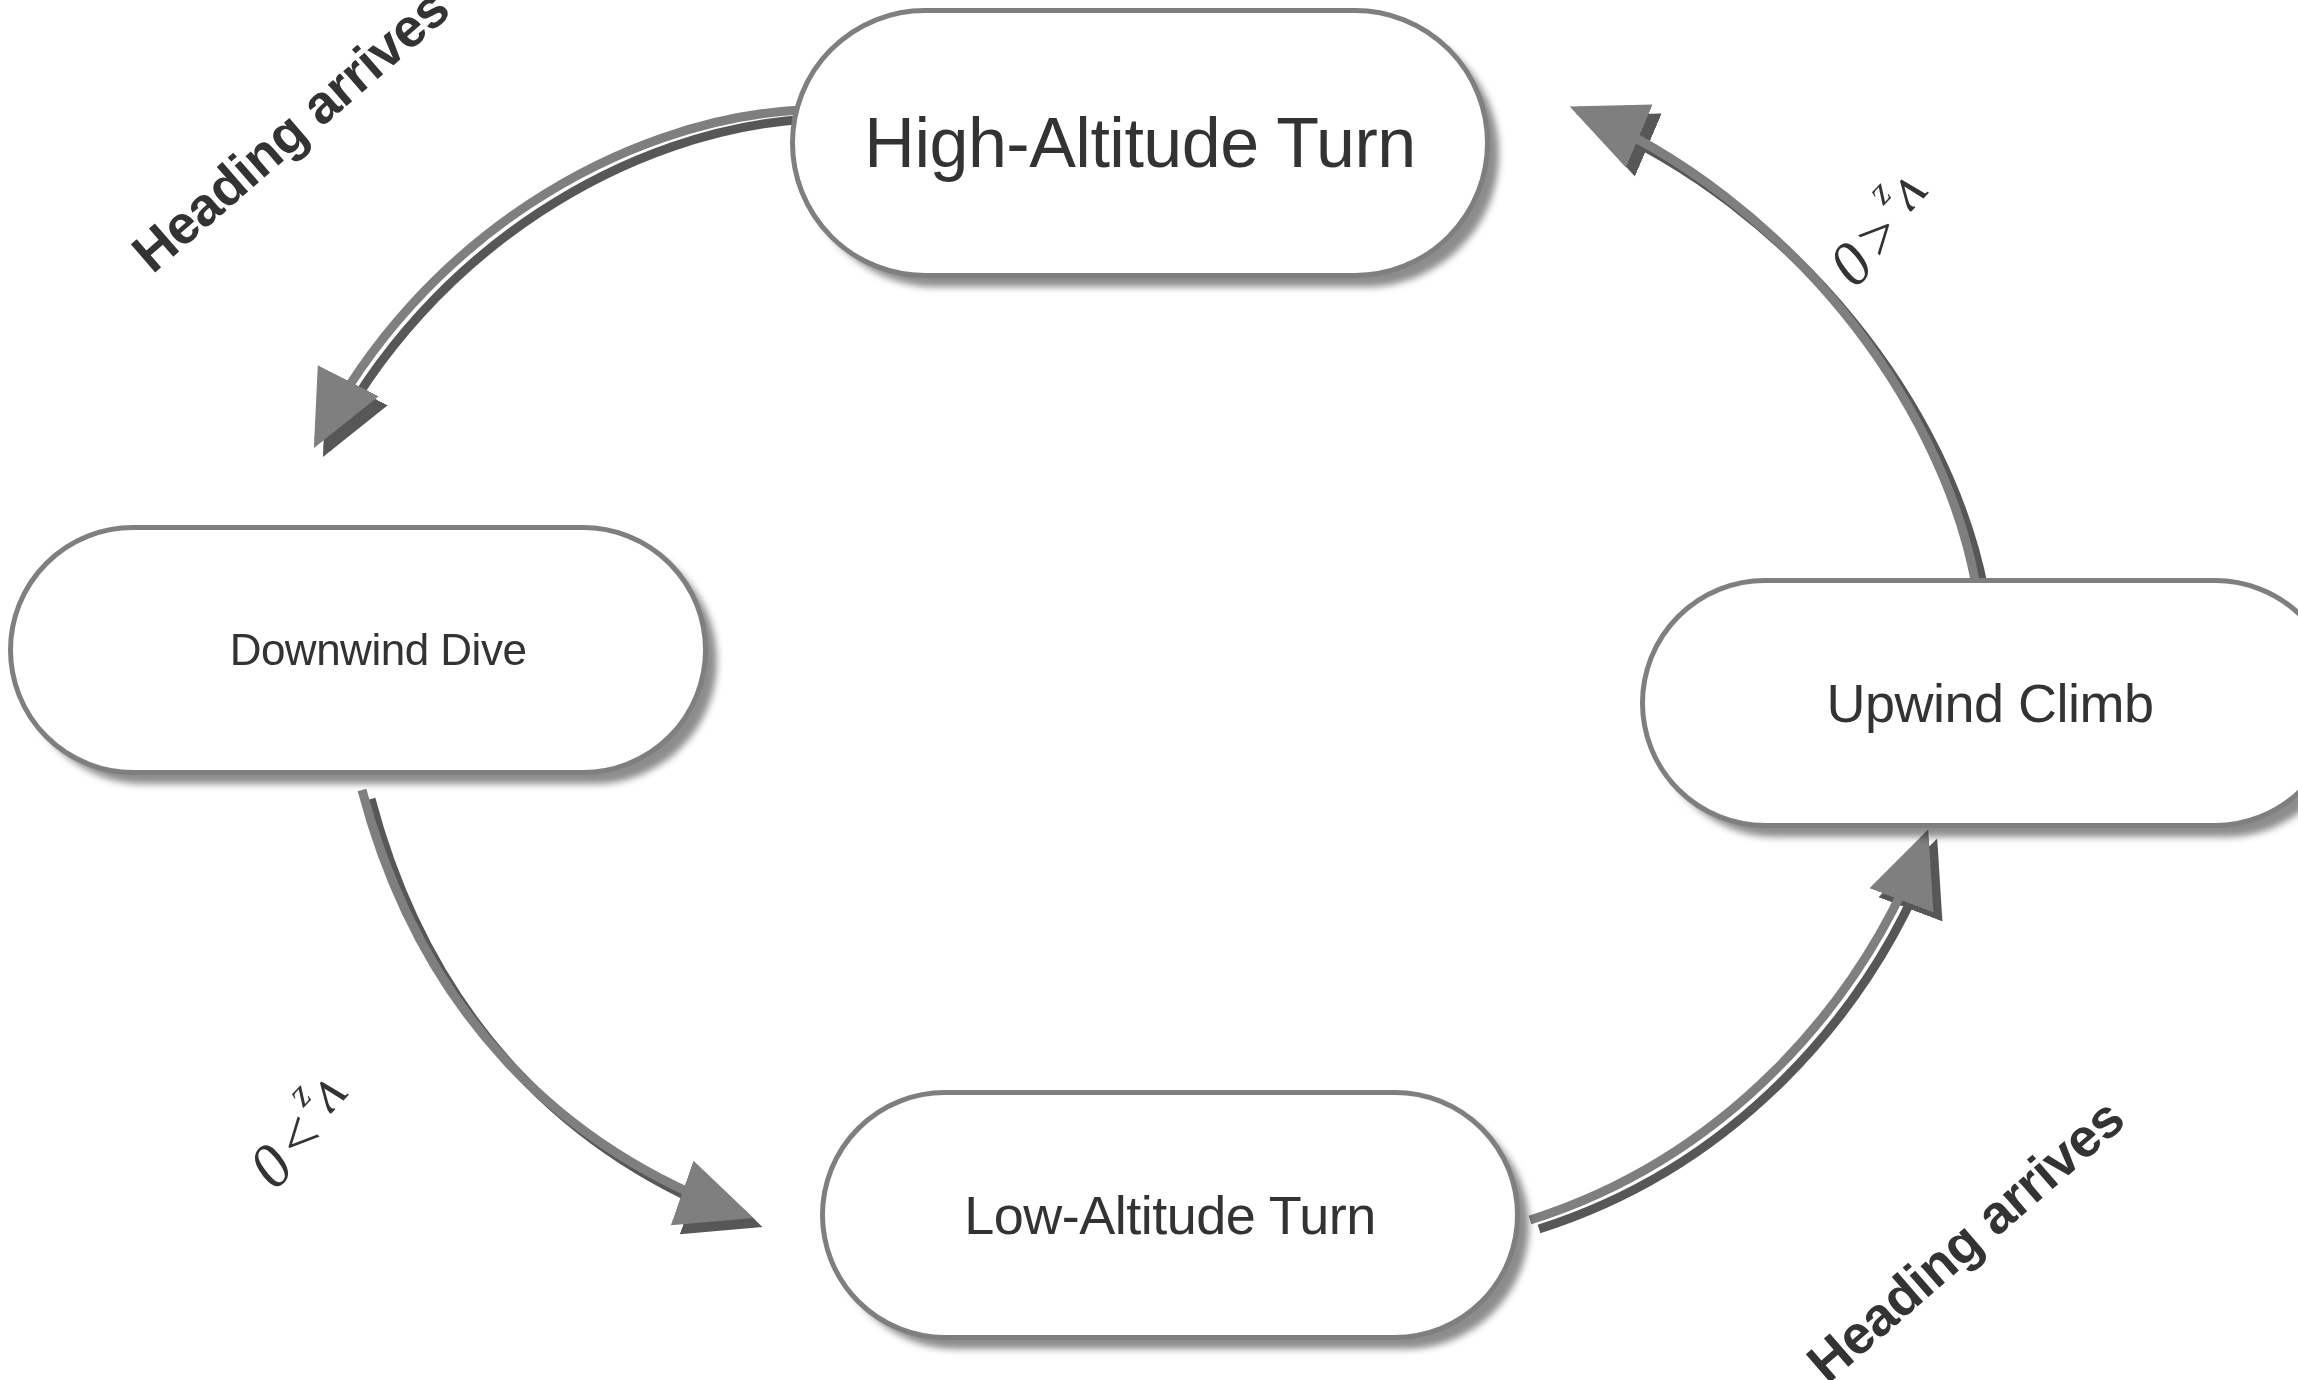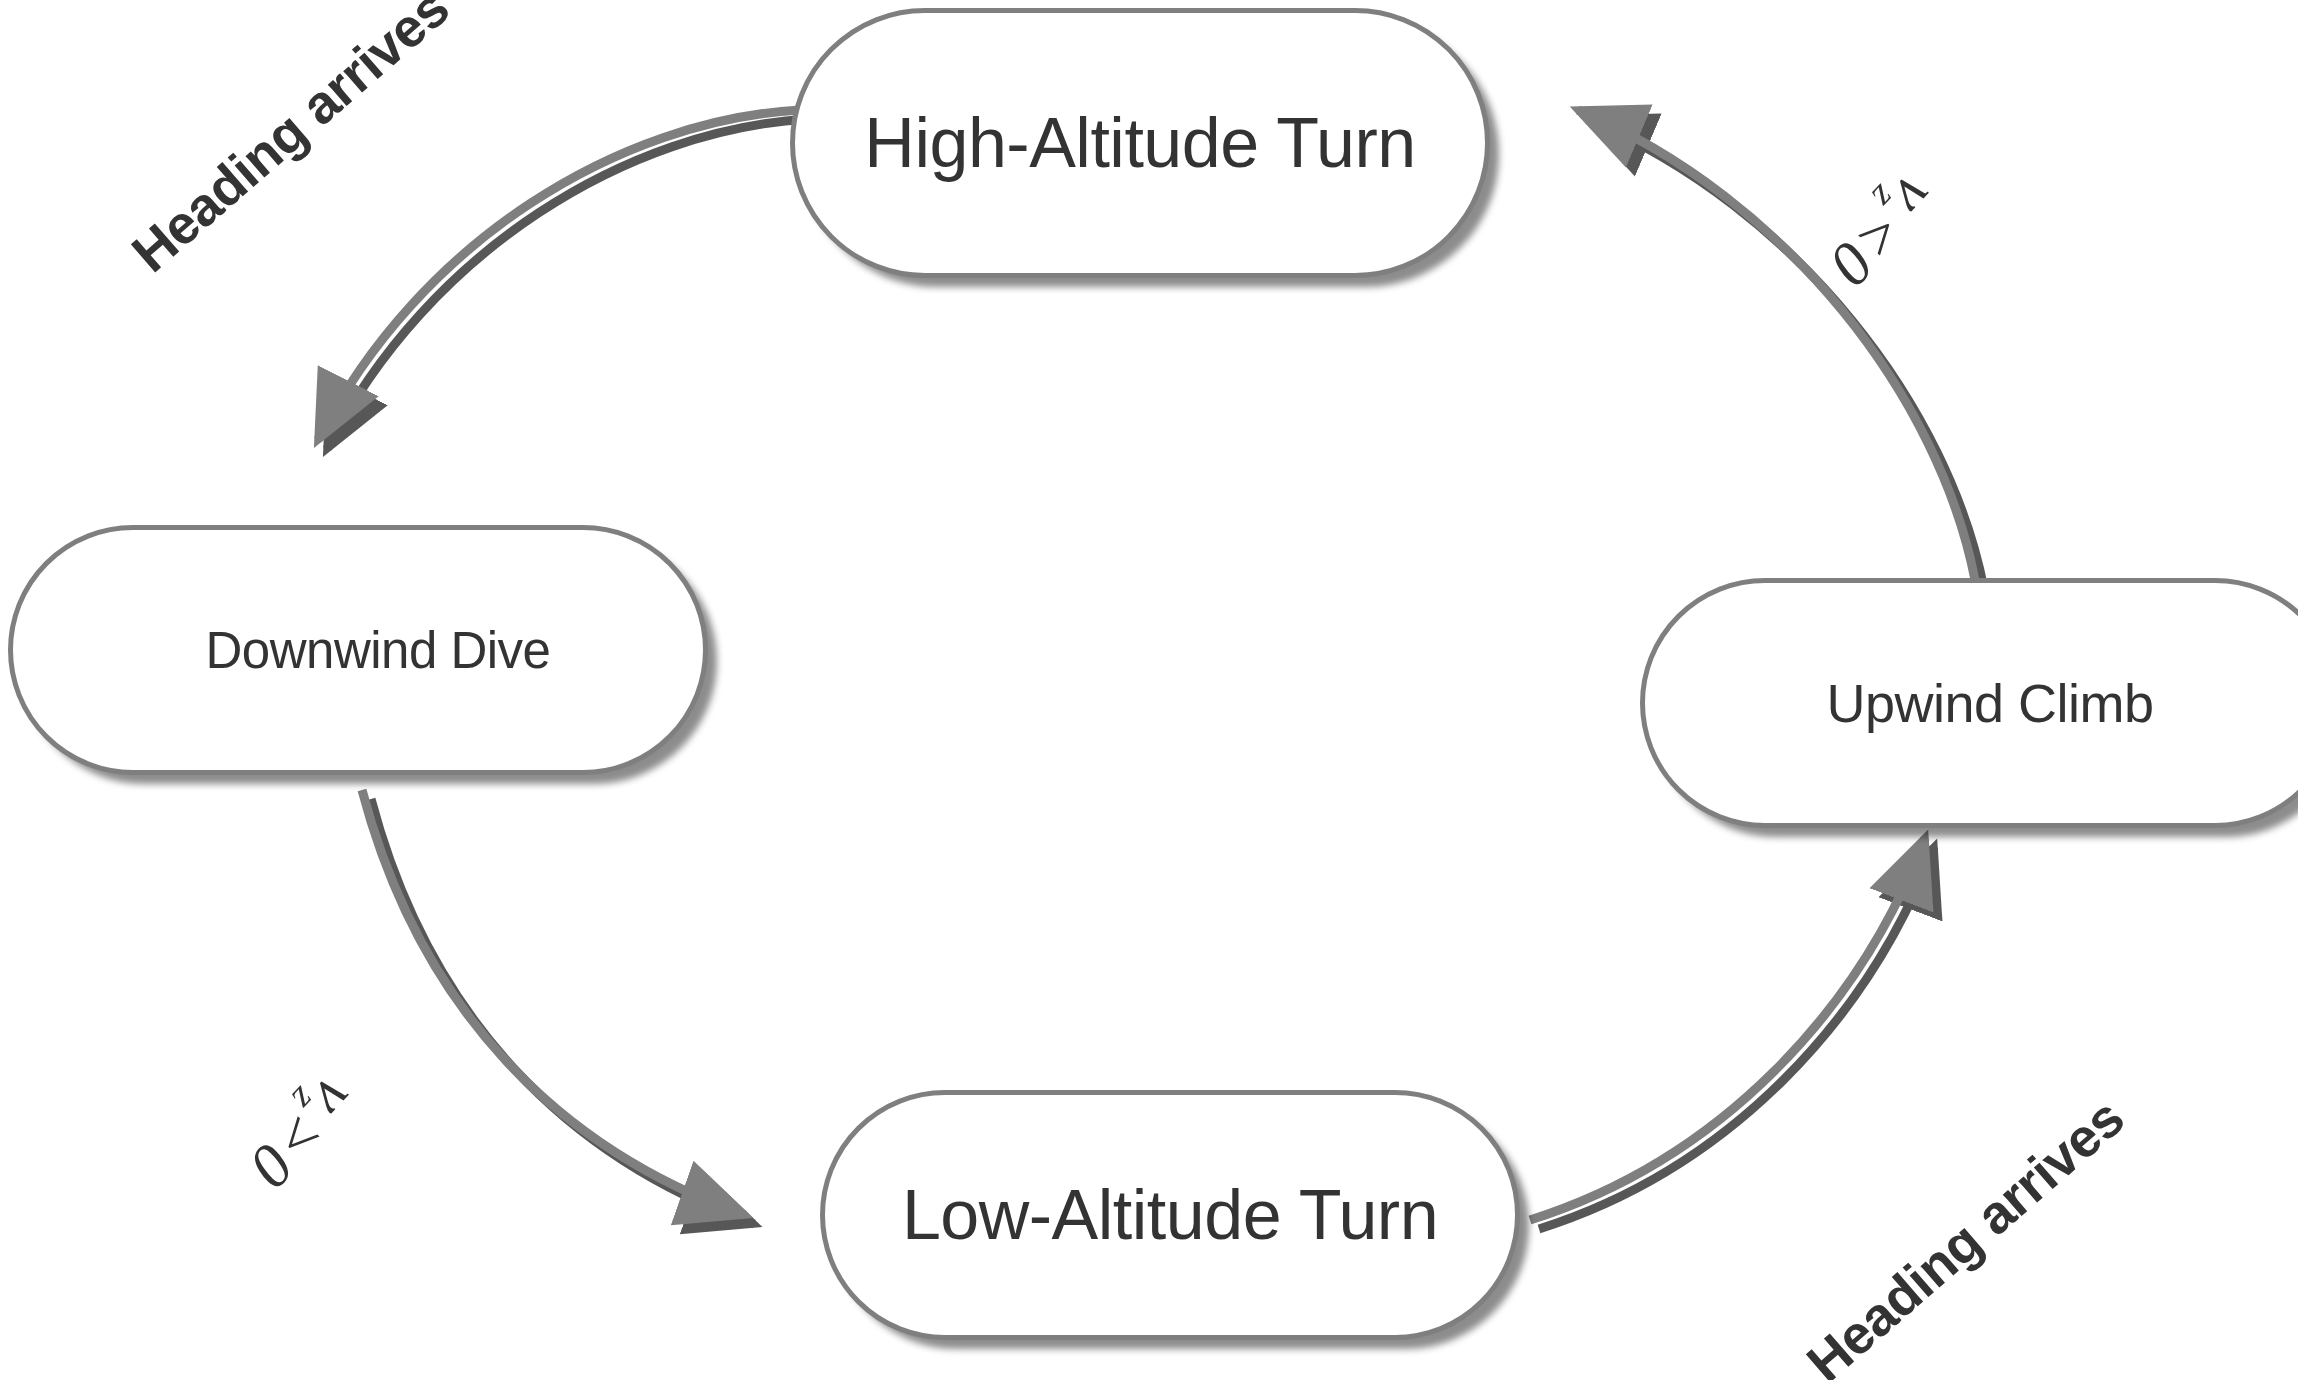--- a/index.html
+++ b/index.html
@@ -103,29 +103,29 @@
     <path d="M 1530,1220 C 1720,1160 1860,1010 1925,838" fill="none" stroke="#7f7f7f" stroke-width="9" marker-end="url(#ah)"></path>
 
     <path d="M 1975,580 C 1940,400 1790,200 1578,110" fill="none" stroke="#7f7f7f" stroke-width="9" marker-end="url(#ah)"></path>
   </svg>
 
   <div class="node" style="left:790px; top:8px; width:700px; height:270px;">
     <span class="node-label" style="font-size:70px;">High-Altitude Turn</span>
   </div>
 
   <div class="node" style="left:8px; top:525px; width:700px; height:250px;">
-    <span class="node-label" style="font-size:51px;margin-left:40px;">Downwind Dive</span>
+    <span class="node-label" style="font-size:44px;margin-left:40px;">Downwind Dive</span>
   </div>
 
   <div class="node" style="left:1640px; top:578px; width:700px; height:250px;">
     <span class="node-label" style="font-size:54px;">Upwind Climb</span>
   </div>
 
   <div class="node" style="left:820px; top:1090px; width:700px; height:250px;">
-    <span class="node-label" style="font-size:70px;">Low-Altitude Turn</span>
+    <span class="node-label" style="font-size:54px;">Low-Altitude Turn</span>
   </div>
 
   <div class="edge-label lbl-heading" style="left:290px; top:130px; transform: translate(-50%,-50%) rotate(-41deg);">Heading arrives</div>
 
   <div class="edge-label lbl-math" style="left:300px; top:1130px; transform: translate(-50%,-50%) rotate(133deg);">
     <span>v</span><span class="sub">z</span><span class="op">&gt;</span><span class="num">0</span>
   </div>
 
   <div class="edge-label lbl-heading" style="left:1965px; top:1240px; transform: translate(-50%,-50%) rotate(-41deg);">Heading arrives</div>
 

